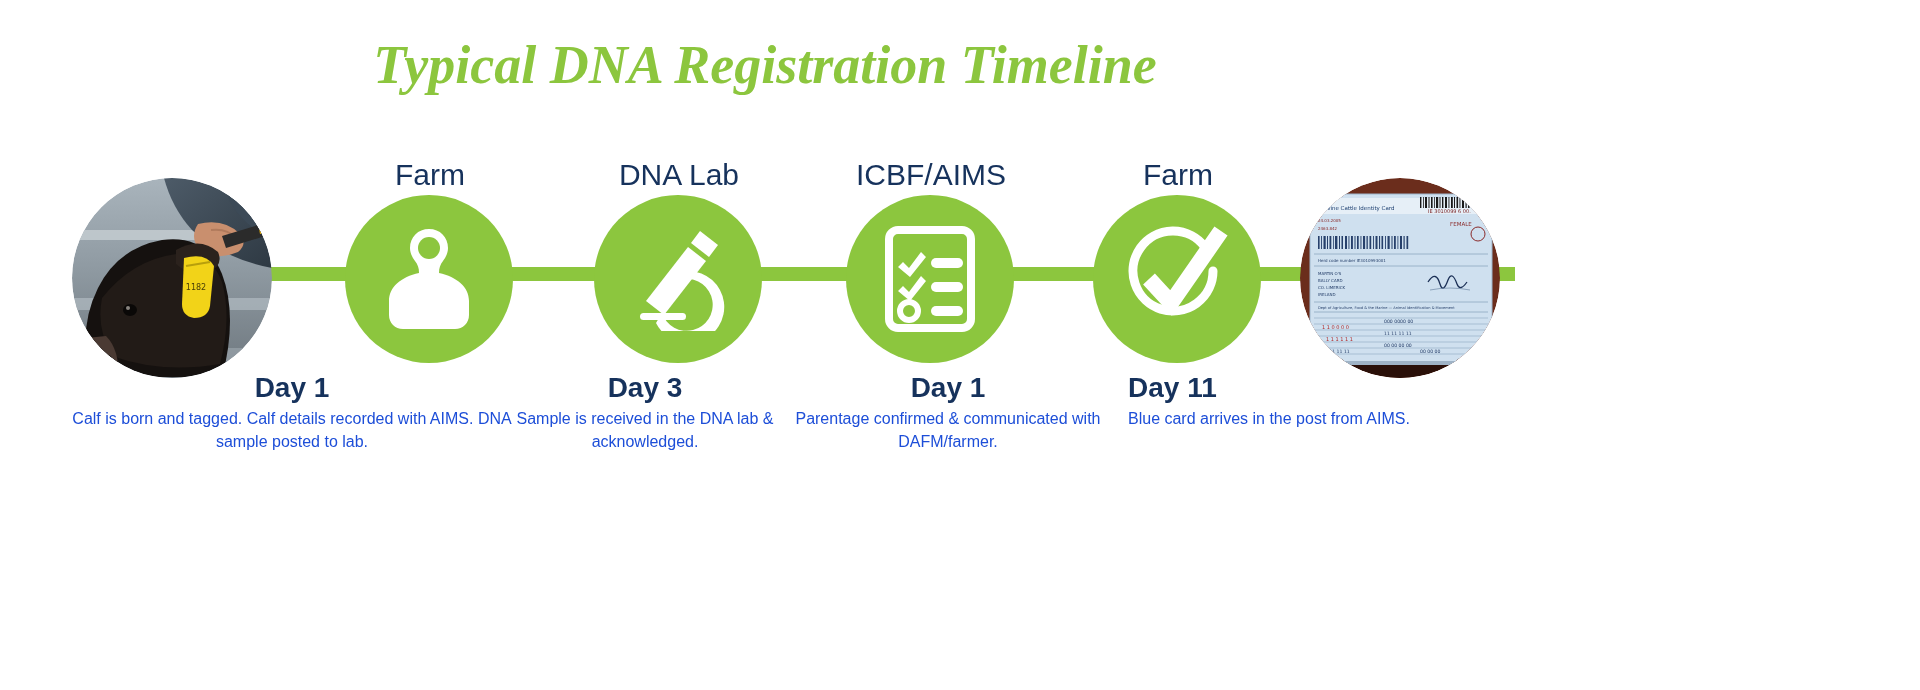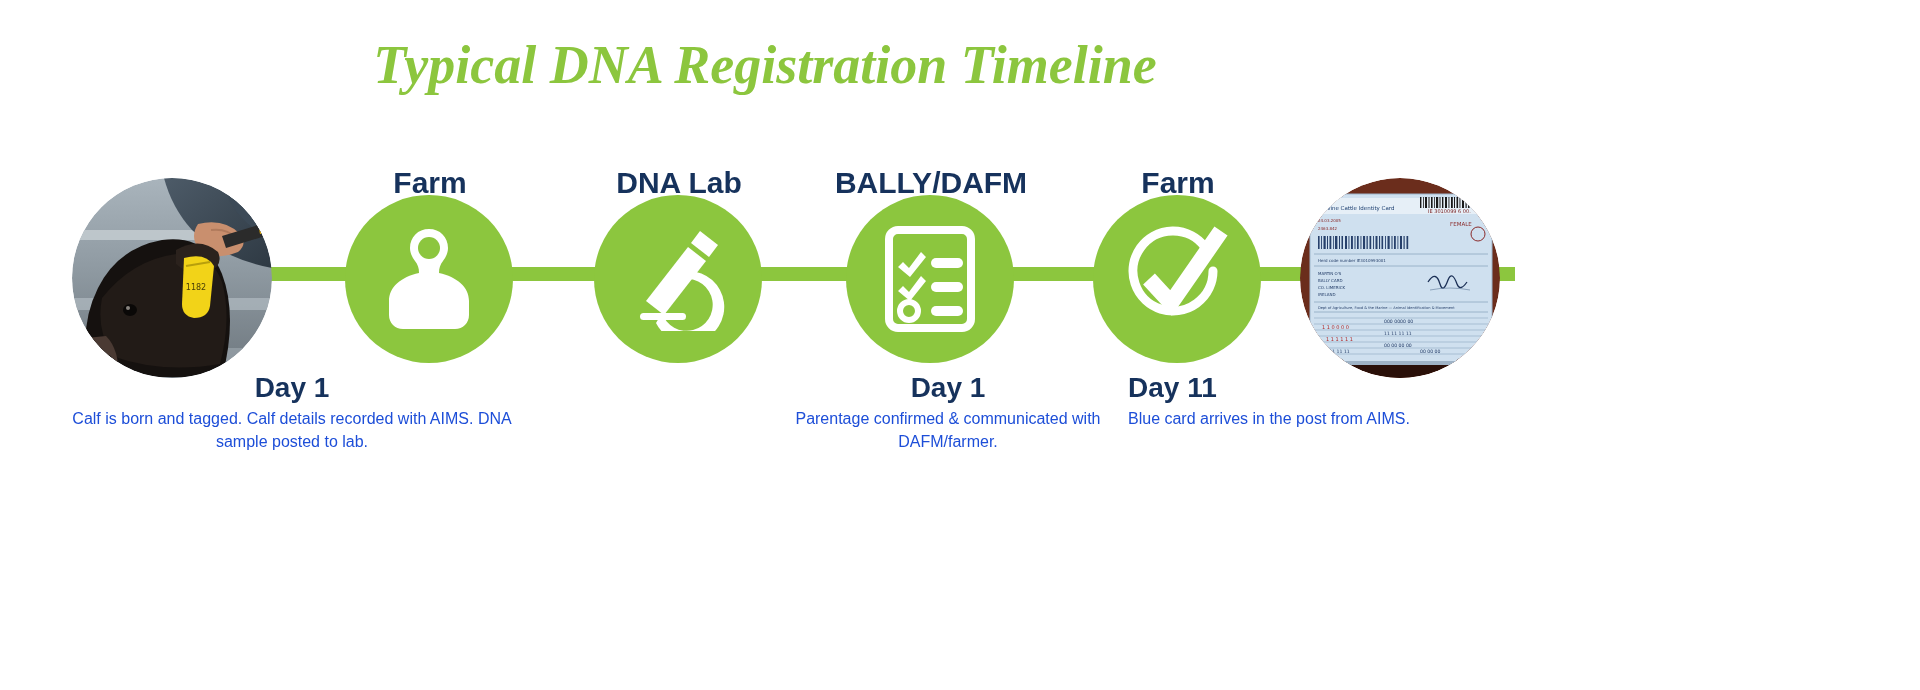--- a/index.html
+++ b/index.html
@@ -40,23 +40,23 @@
     width:1275px;height:14px;
     background:#8CC63E;
   }
 
   .node{
     position:absolute;
     top:0;
     width:170px;height:220px;
   }
   .node .stage-label{
-    position:absolute;top:16px;left:-40px;width:250px;
+    position:absolute;top:8px;left:-40px;width:250px;
     text-align:center;
-    font-size:30px;font-weight:bold;
+    font-size:30px;font-weight:normal;
     color:#16325C;
     white-space:nowrap;
   }
   .circle{
     position:absolute;
     left:0;top:45px;
     width:168px;height:168px;
     border-radius:50%;
     background:#8CC63E;
     display:flex;align-items:center;justify-content:center;
@@ -196,21 +196,21 @@
               <path d="M63 44 A36 36 0 1 1 30 96 L36 86 A26 26 0 1 0 58 52 Z"></path>
 
               <rect x="14" y="86" width="46" height="7" rx="3.5"></rect>
             </g>
           </svg>
         </span>
       </div>
     </div>
 
     <div class="node" style="left:846px;">
-      <div class="stage-label">BALLY/DAFM</div>
+      <div class="stage-label">ICBF/AIMS</div>
       <div class="circle">
         <span>
           <svg width="90" height="106" viewBox="0 0 90 106" xmlns="http://www.w3.org/2000/svg">
 
             <rect x="4" y="4" width="82" height="98" rx="9" ry="9" fill="none" stroke="#ffffff" stroke-width="8"></rect>
             <g fill="#ffffff">
 
               <path d="M18 36 L24 42 L36 26 L41 31 L25 51 L13 41 Z"></path>
               <rect x="46" y="32" width="32" height="10" rx="5"></rect>
 
@@ -366,20 +366,24 @@
 
   </div>
 
   <div class="days">
 
     <div class="day-col" style="left:62px;width:460px;">
       <div class="day-label">Day 1</div>
       <div class="day-desc">Calf is born and tagged. Calf details recorded with AIMS. DNA sample posted to lab.</div>
     </div>
 
+    <div class="day-col" style="left:512px;width:266px;">
+      <div class="day-label">Day 3</div>
+      <div class="day-desc">Sample is received in the DNA lab &amp; acknowledged.</div>
+    </div>
 
     <div class="day-col" style="left:790px;width:316px;">
       <div class="day-label">Day 1</div>
       <div class="day-desc">Parentage confirmed &amp; communicated with DAFM/farmer.</div>
     </div>
 
     <div class="day-col left-align" style="left:1128px;width:420px;">
       <div class="day-label">Day 11</div>
       <div class="day-desc">Blue card arrives in the post from AIMS.</div>
     </div>

